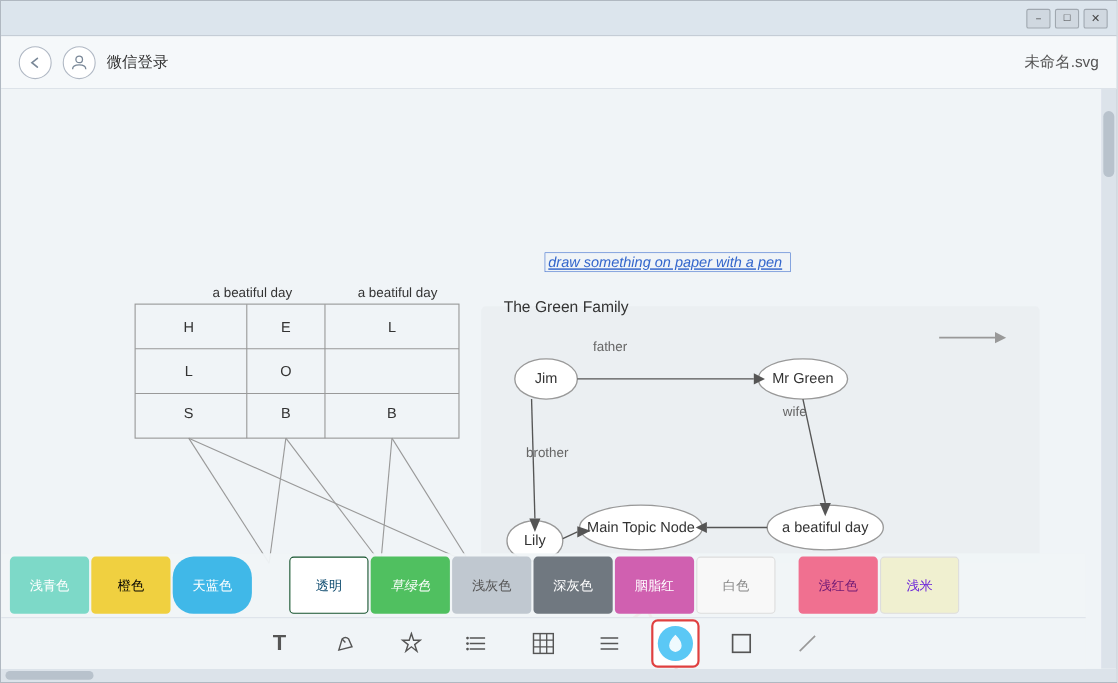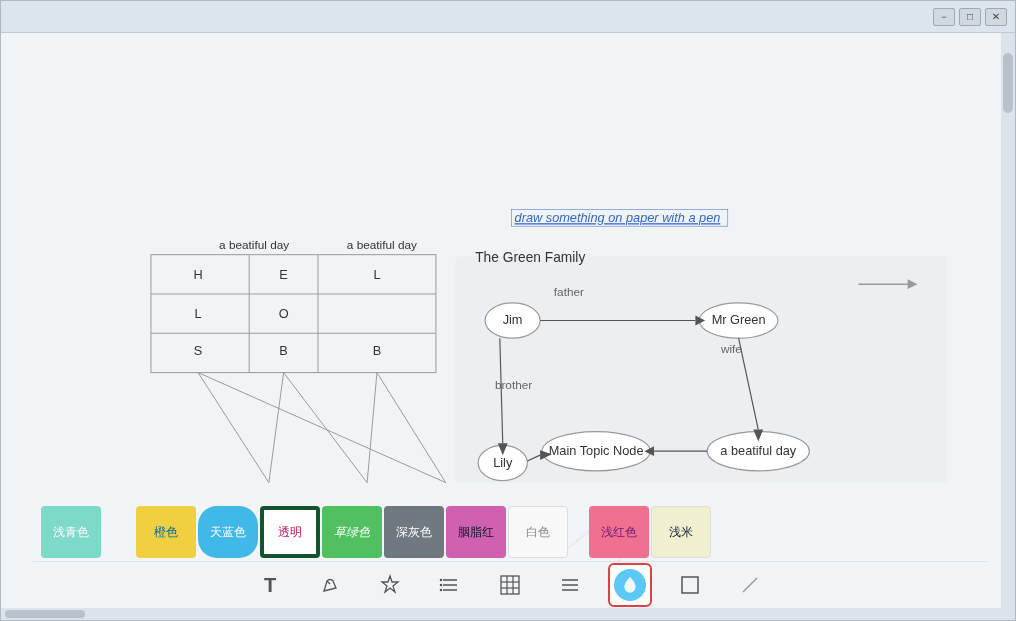--- a/index.html
+++ b/index.html
@@ -101,21 +101,20 @@
     .filename {
       font-size: 14px;
       color: #555;
     }
     
     .main {
       flex: 1;
       display: flex;
       position: relative;
       overflow: hidden;
-      padding-left: 32px;
     }
     
     .canvas-area {
       flex: 1;
       position: relative;
       background: #f0f4f7;
       overflow: hidden;
     }
     
     .scrollbar-right {
@@ -153,35 +152,36 @@
       flex-direction: column;
     }
     .color-swatches {
       display: flex;
       height: 58px;
       padding: 4px 8px;
       gap: 2px;
       align-items: center;
     }
     .swatch {
-      width: 60px;
+      width: 72px;
       height: 52px;
       border-radius: 4px;
       display: flex;
       align-items: center;
       justify-content: center;
       font-size: 12px;
       color: #fff;
       cursor: pointer;
       flex-shrink: 0;
     }
     .swatch.transparent {
       background: #fff;
-      border: 4px solid #14532d;
-      color: #be185d;
+      border: 1px solid #14532d;
+      color: #0c4a6e;
+      margin-left: 32px;
     }
     .swatch.light-gray-text { color: #555; }
     .swatch.white-text { color: #888; text-align: center; }
     .swatch.light-yellow-text { color: #888; }
     
     .toolbar {
       height: 60px;
       background: #f0f4f7;
       display: flex;
       align-items: center;
@@ -240,20 +240,37 @@
 
   <div class="titlebar">
     <span class="titlebar-left"></span>
     <div class="titlebar-controls">
       <div class="titlebar-btn">－</div>
       <div class="titlebar-btn">□</div>
       <div class="titlebar-btn">✕</div>
     </div>
   </div>
 
+  <div class="header">
+    <div class="header-left">
+      <div class="back-btn">
+        <svg width="12" height="12" viewBox="0 0 12 12">
+          <path d="M8 2 L3 6 L8 10" stroke="#7a8898" stroke-width="1.5" fill="none" stroke-linecap="round"></path>
+        </svg>
+      </div>
+      <div class="avatar-btn">
+        <svg width="16" height="16" viewBox="0 0 16 16">
+          <circle cx="8" cy="5" r="3" stroke="#7a8898" stroke-width="1.2" fill="none"></circle>
+          <path d="M2 14 Q2 10 8 10 Q14 10 14 14" stroke="#7a8898" stroke-width="1.2" fill="none"></path>
+        </svg>
+      </div>
+      <span class="login-text">微信登录</span>
+    </div>
+    <span class="filename">未命名.svg</span>
+  </div>
 
   <div class="main">
     <div class="canvas-area">
       <svg class="diagram-svg" viewBox="0 0 985 450">
 
         <rect x="430" y="160" width="500" height="230" rx="4" fill="#e8ecf0" opacity="0.7"></rect>
 
         <line x1="840" y1="188" x2="890" y2="188" stroke="#999" stroke-width="1.5"></line>
         <polygon points="890,183 900,188 890,193" fill="#999"></polygon>
 
@@ -330,45 +347,48 @@
         <line x1="578" y1="430" x2="617" y2="510" stroke="#e03030" stroke-width="2.5"></line>
         <polygon points="610,508 617,520 624,508" fill="#e03030"></polygon>
         <line x1="540" y1="460" x2="578" y2="430" stroke="#e03030" stroke-width="2.5"></line>
       </svg>
 
       <div class="palette-bar">
         <div class="color-swatches">
           <div class="swatch" style="background:#7dd9c8; color:#fff;">
             <span>浅青色</span>
           </div>
-          <div class="swatch" style="background:#f0d040; color:#0369a1;margin-left:33px;">
+          <div class="swatch" style="background:#f0d040; color:#000000;">
             <span>橙色</span>
           </div>
           <div class="swatch" style="background:#40b8e8; color:#fff;border-radius:19px;">
             <span>天蓝色</span>
           </div>
           <div class="swatch transparent">
             <span>透明</span>
           </div>
           <div class="swatch" style="background:#50c060; color:#fff;font-style:italic;">
             <span>草绿色</span>
           </div>
+          <div class="swatch light-gray-text" style="background:#c0c8d0; color:#555;">
+            <span>浅灰色</span>
+          </div>
           <div class="swatch" style="background:#707880; color:#fff;">
             <span>深灰色</span>
           </div>
-          <div class="swatch" style="background:#d060b0; color:#0f172a;">
+          <div class="swatch" style="background:#d060b0; color:#ffffff;">
             <span>胭脂红</span>
           </div>
           <div class="swatch white-text" style="background:#f8f8f8; color:#888; border:1px solid #ddd;">
             <span>白色</span>
           </div>
           <div class="swatch" style="background:#f07090; color:#701a75;margin-left:19px;">
             <span>浅红色</span>
           </div>
-          <div class="swatch light-yellow-text" style="background:#f0f0d0; color:#0f172a; border:1px solid #ddd;">
+          <div class="swatch light-yellow-text" style="background:#f0f0d0; color:#6d28d9; border:1px solid #ddd;">
             <span>浅米</span>
           </div>
         </div>
 
         <div class="toolbar">
           <div class="tool-btn">
             <span style="font-size:20px; font-weight:bold; color:#555;">T</span>
           </div>
           <div class="tool-btn">
             <svg width="22" height="22" viewBox="0 0 22 22">

